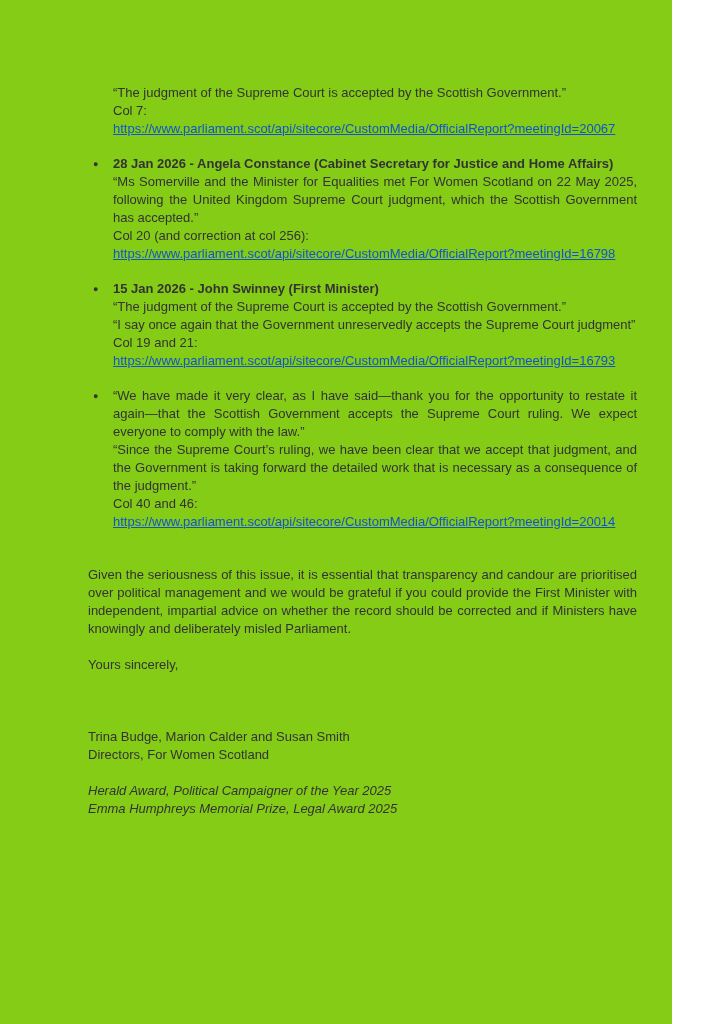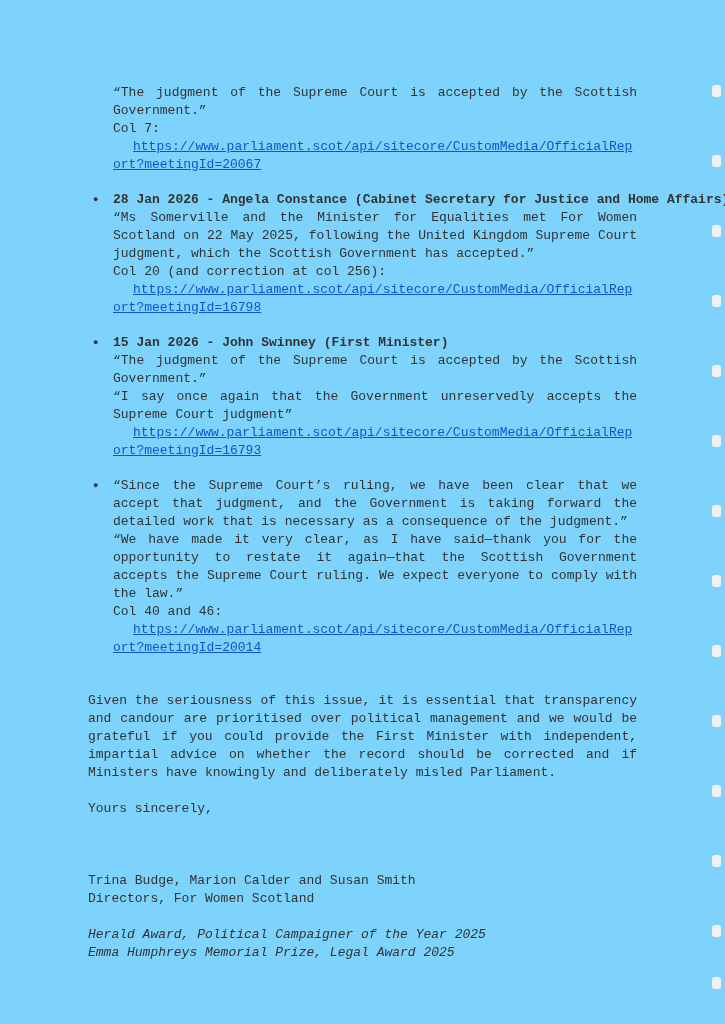--- a/index.html
+++ b/index.html
@@ -2,25 +2,25 @@
 <html><head>
 <meta charset="utf-8">
 <style>
   html, body {
     margin: 0;
     padding: 0;
     background: #ffffff;
   }
   .page {
     position: relative;
-    width: 725px;
+    width: 672px;
     height: 1024px;
-    background: #7dd3fc;
+    background: #84cc16;
     overflow: hidden;
-    font-family: Liberation Mono, monospace;
+    font-family: Liberation Sans, sans-serif;
     color: #333333;
   }
   .content {
     position: absolute;
     left: 88px;
     top: 84px;
     width: 549px;
     font-size: 13px;
     line-height: 18px;
   }
@@ -48,21 +48,20 @@
   }
   .entry-title {
     font-weight: bold;
     white-space: nowrap;
   }
   .link {
     color: #1155cc;
     text-decoration: underline;
     cursor: pointer;
     word-break: break-all;
-    margin-left: 20px;
   }
   .para { margin-top: 35px; }
   .para-gap { margin-top: 18px; }
   .signoff { margin-top: 18px; }
   .signatories { margin-top: 54px; }
   .awards {
     margin-top: 18px;
     font-style: italic;
   }
   .edge-mark {
@@ -92,26 +91,27 @@
           <p class="entry-title">28 Jan 2026 - Angela Constance (Cabinet Secretary for Justice and Home Affairs)</p>
           <p class="justify">“Ms Somerville and the Minister for Equalities met For Women Scotland on 22 May 2025, following the United Kingdom Supreme Court judgment, which the Scottish Government has accepted.”</p>
           <p>Col 20 (and correction at col 256):</p>
           <p><a class="link" href="#">https://www.parliament.scot/api/sitecore/CustomMedia/OfficialReport?meetingId=16798</a></p>
         </li>
         <li class="entry">
           <span class="bullet">●</span>
           <p class="entry-title">15 Jan 2026 - John Swinney (First Minister)</p>
           <p class="justify">“The judgment of the Supreme Court is accepted by the Scottish Government.”</p>
           <p class="justify">“I say once again that the Government unreservedly accepts the Supreme Court judgment”</p>
+          <p>Col 19 and 21:</p>
           <p><a class="link" href="#">https://www.parliament.scot/api/sitecore/CustomMedia/OfficialReport?meetingId=16793</a></p>
         </li>
         <li class="entry">
           <span class="bullet">●</span>
+          <p class="justify">“We have made it very clear, as I have said—thank you for the opportunity to restate it again—that the Scottish Government accepts the Supreme Court ruling. We expect everyone to comply with the law.”</p>
           <p class="justify">“Since the Supreme Court’s ruling, we have been clear that we accept that judgment, and the Government is taking forward the detailed work that is necessary as a consequence of the judgment.”</p>
-          <p class="justify">“We have made it very clear, as I have said—thank you for the opportunity to restate it again—that the Scottish Government accepts the Supreme Court ruling. We expect everyone to comply with the law.”</p>
           <p>Col 40 and 46:</p>
           <p><a class="link" href="#">https://www.parliament.scot/api/sitecore/CustomMedia/OfficialReport?meetingId=20014</a></p>
         </li>
       </ul>
 
     <p class="para justify">Given the seriousness of this issue, it is essential that transparency and candour are prioritised over political management and we would be grateful if you could provide the First Minister with independent, impartial advice on whether the record should be corrected and if Ministers have knowingly and deliberately misled Parliament.</p>
 
     <p class="signoff">Yours sincerely,</p>
 
     <div class="signatories">

